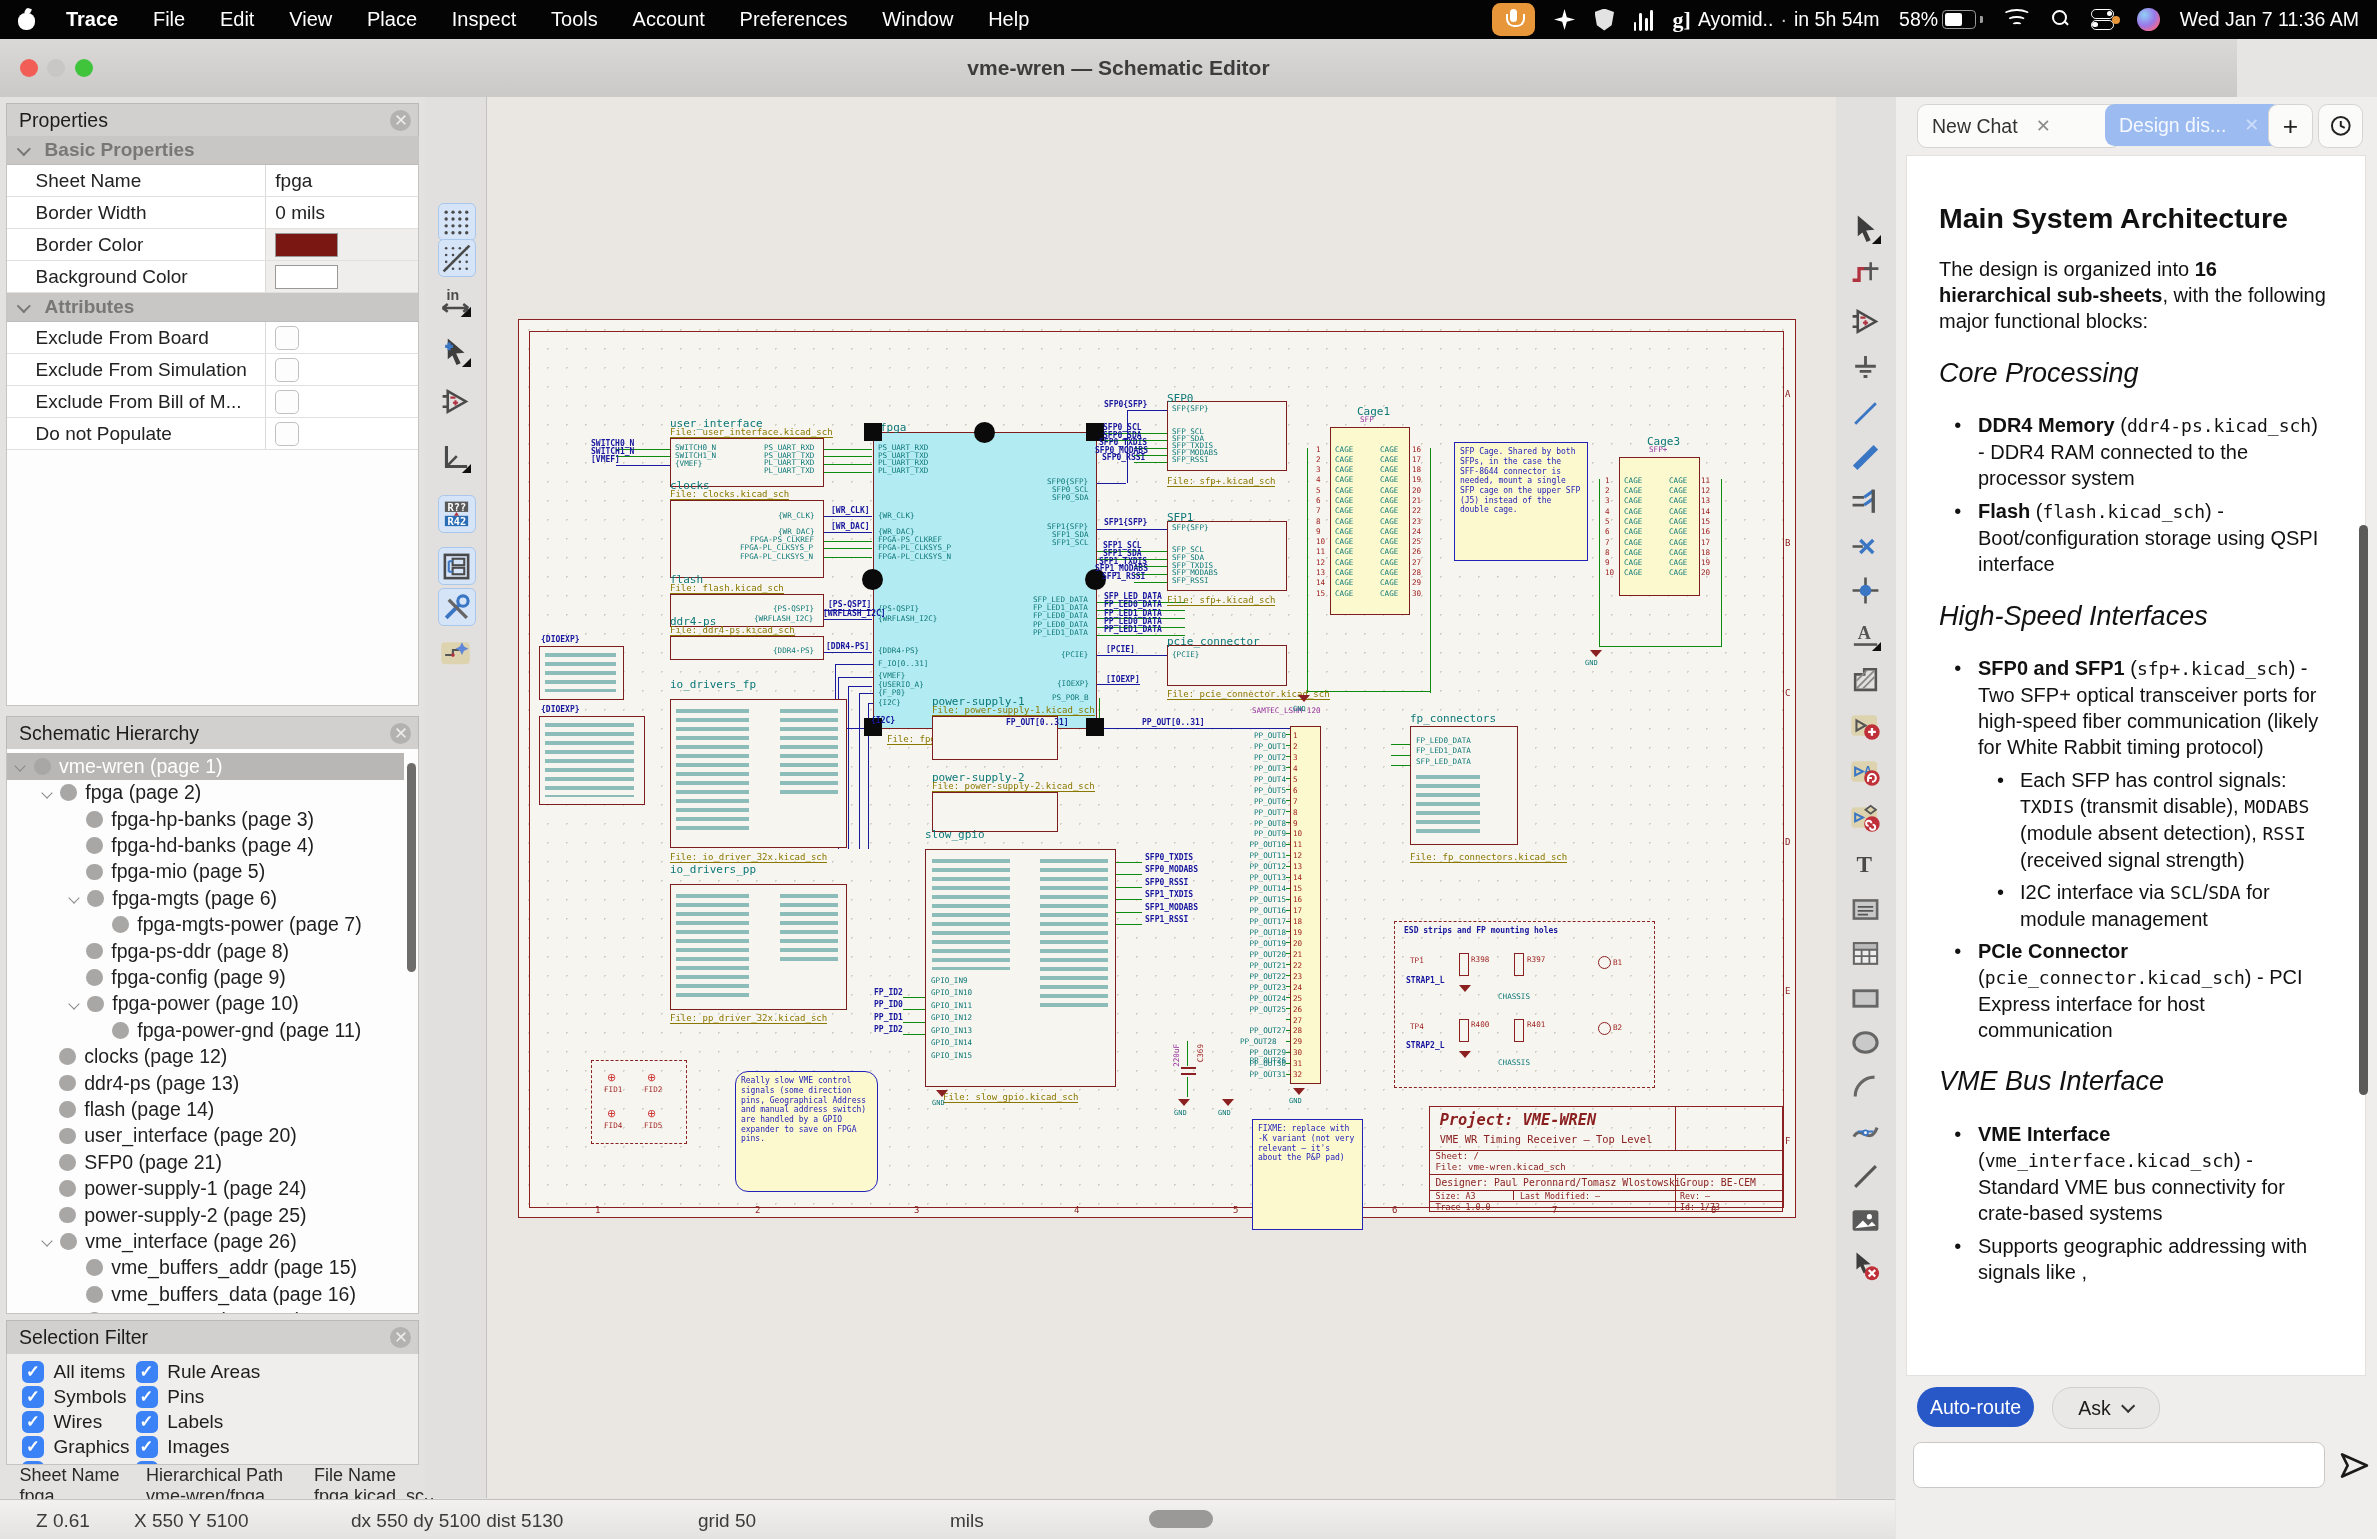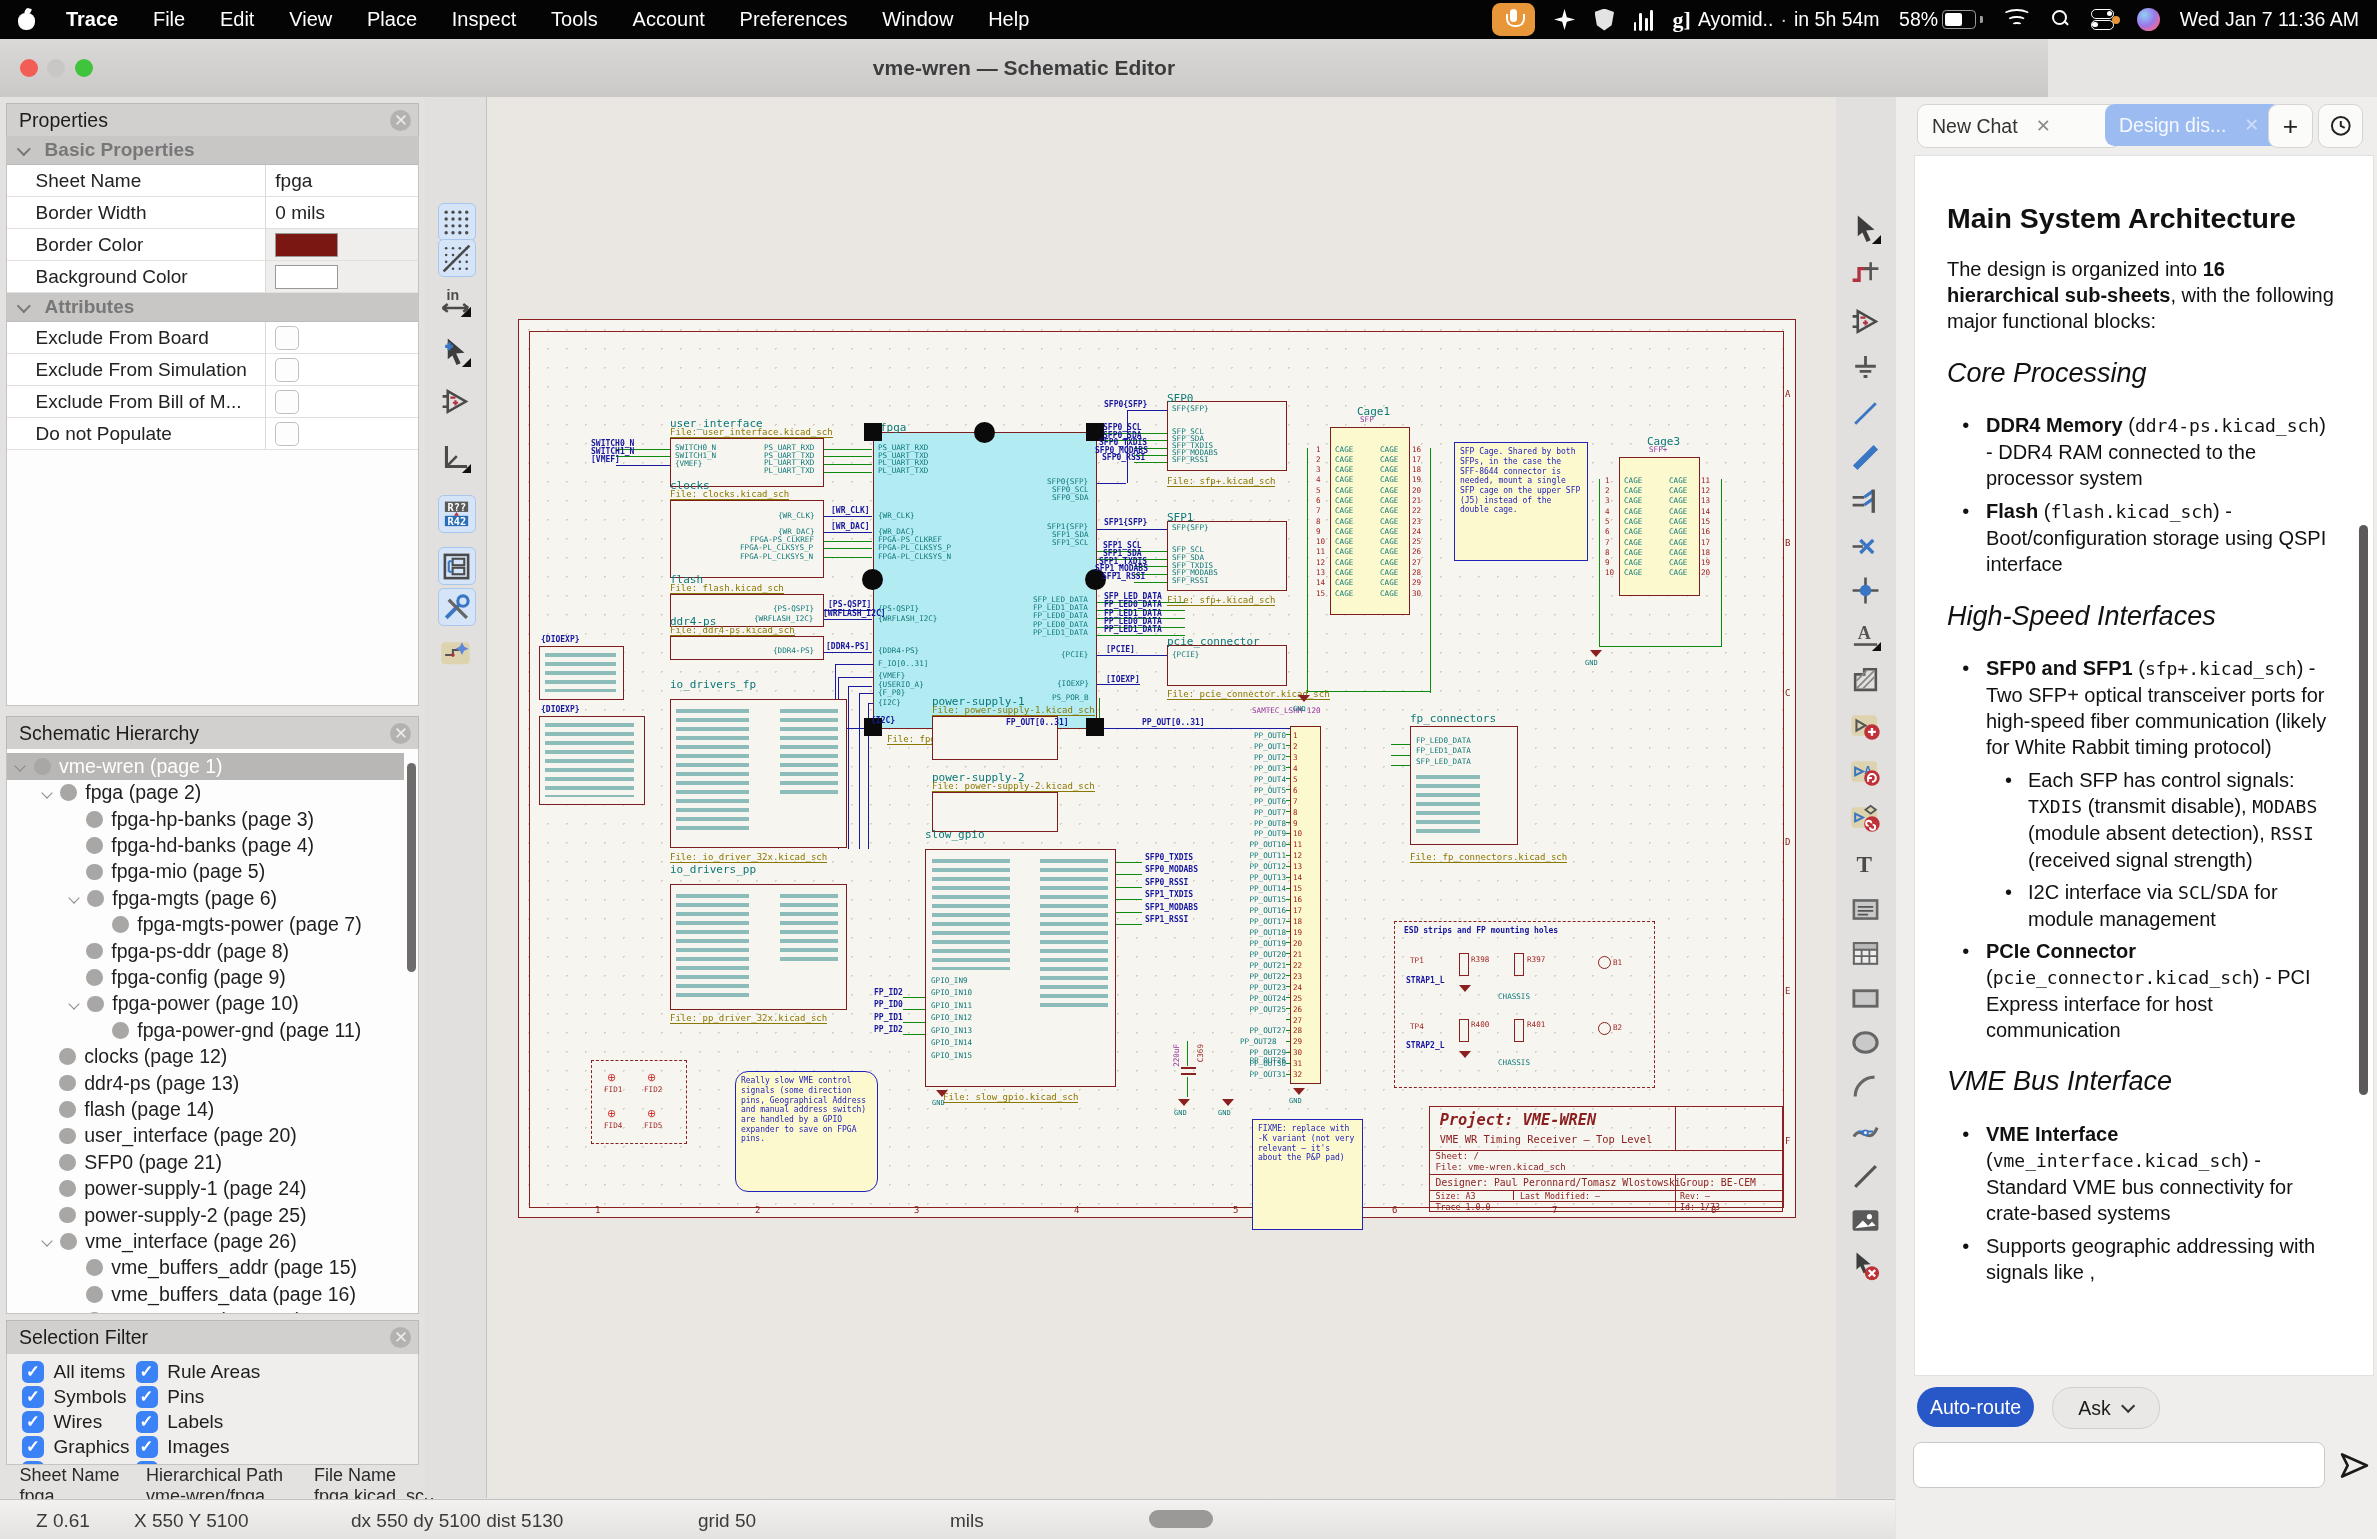--- a/index.html
+++ b/index.html
@@ -32,21 +32,21 @@
   .cc i{position:absolute;left:0;width:21px;height:8.3px;border:1.4px solid #fff;border-radius:4.9px}
   .cc i.t{top:0}.cc i.b{top:11px}
   .cc i.t:after{content:"";position:absolute;right:0.7px;top:0.7px;width:5.6px;height:5.6px;background:#fff;border-radius:50%}
   .cc i.b:after{content:"";position:absolute;left:0.7px;top:0.7px;width:5.6px;height:5.6px;background:#fff;border-radius:50%}
   .ccdot{position:absolute;right:-2.8px;top:7px;width:8.3px;height:8.3px;background:#e8963a;border-radius:50%}
   .siri{width:23.6px;height:23.6px;border-radius:50%;background:radial-gradient(circle at 32% 30%,#8fd0f6,#9a78e8 48%,#e86a9a 75%,#f0b05a)}
   .applelogo{position:relative;width:18px;height:21px;margin:0 12.5px 0 18px}
   .applelogo:before{content:"";position:absolute;left:0;top:4.2px;width:16.7px;height:16.7px;background:#fff;border-radius:45% 45% 48% 48%}
   .applelogo:after{content:"";position:absolute;left:7px;top:-1.4px;width:5.6px;height:6.3px;background:#fff;border-radius:60% 10% 60% 10%;transform:rotate(20deg)}
   
-  #titlebar{position:absolute;left:0;top:39px;width:2048px;height:58px;background:linear-gradient(#dbd9d8,#cbc9c8);border-bottom:0.7px solid #a5a3a2}
+  #titlebar{position:absolute;left:0;top:39px;width:2237px;height:58px;background:linear-gradient(#dbd9d8,#cbc9c8);border-bottom:0.7px solid #a5a3a2}
   .tl{position:absolute;top:20px;width:18px;height:18px;border-radius:50%}
   #wintitle{position:absolute;left:0;right:0;top:16.7px;text-align:center;font-size:21px;font-weight:700;color:#3c3c3c}
   
   #dock{position:absolute;left:0;top:97px;width:425px;height:1401px;background:#e4e2e1;border-right:0.7px solid #b7b5b4}
   .panelhdr{position:absolute;left:5.6px;right:5.6px;height:33px;background:#d2d0cf;border:0.7px solid #bbb9b8;display:flex;align-items:center;font-size:19.5px;color:#1c1c1c;padding-left:12.5px}
   .closebtn{margin-left:auto;margin-right:7px;width:21px;height:21px;border-radius:50%;background:#b4b2b1;color:#ececec;font-size:16.7px;line-height:21px;text-align:center}
   .panelbody{position:absolute;left:5.6px;right:5.6px;background:#fdfdfd;border:0.7px solid #c6c4c3;border-top:none;overflow:hidden}
   .sheetrow{height:40px;border-bottom:0.7px solid #dddbda;display:flex;align-items:center;font-size:21.6px;color:#222;padding-left:14px}
   .secrow{height:28px;background:#c9c7c6;display:flex;align-items:center;font-size:19px;font-weight:700;color:#777;padding-left:38px;position:relative;border-bottom:0.7px solid #bbb}
   .chev{position:absolute;left:12.5px;top:8.3px;width:7.6px;height:7.6px;border-right:2.1px solid #777;border-bottom:2.1px solid #777;transform:rotate(45deg)}
@@ -104,21 +104,21 @@
   .hole{position:absolute;width:11px;height:11px;border:1.4px solid #8b2020;border-radius:50%}
   .fid{position:absolute;color:#c33;font-size:11px;line-height:11px}
   .tb{position:absolute;border:1.4px solid #8b2020;color:#8b2020;font-family:"DejaVu Sans Mono",monospace}
   .tbline{position:absolute;background:#8b2020}
   .borderdigit{position:absolute;color:#8b2020;font-size:9px;font-family:"DejaVu Sans Mono",monospace}
   
   #chat{position:absolute;left:1896px;top:97px;width:482px;height:1442px;background:#efeeec}
   .ctab{position:absolute;top:7px;height:42px;border-radius:9.7px;display:flex;align-items:center;font-size:19.5px;padding:0 14px;gap:18px}
   .ctab .x{font-size:18px;opacity:.55}
   .cbtn{position:absolute;top:7px;width:43px;height:42px;background:#fbfbfa;border:0.7px solid #d6d4d3;border-radius:9.7px;display:flex;align-items:center;justify-content:center;font-size:26.4px;color:#222}
-  #chatbody{position:absolute;left:18px;top:58px;width:460px;height:1221px;background:#fff;border:0.7px solid #e3e1e0;overflow:hidden;padding:28px 38px 0 32px;box-sizing:border-box;color:#111}
+  #chatbody{position:absolute;left:10px;top:58px;width:460px;height:1221px;background:#fff;border:0.7px solid #e3e1e0;overflow:hidden;padding:28px 38px 0 32px;box-sizing:border-box;color:#111}
   #chatbody .h1{font-size:28.5px;font-weight:700;margin:18px 0 21px}
   #chatbody .p{font-size:20px;line-height:26px;margin:0 0 18px}
   #chatbody .h2{font-size:27px;font-style:italic;margin:23.6px 0 23.6px;font-weight:400}
   #chatbody .li{position:relative;font-size:20px;line-height:26px;margin:0 0 7px;padding-left:39px}
   #chatbody .li:before{content:"•";position:absolute;left:15.3px}
   #chatbody .li2{position:relative;font-size:20px;line-height:26px;margin:0 0 5.6px;padding-left:81px}
   #chatbody .li2:before{content:"•";position:absolute;left:58px}
   .code{font-family:"DejaVu Sans Mono",monospace;font-size:18px}
   #chatthumb{position:absolute;right:9.7px;top:428px;width:9px;height:570px;background:#5c5a59;border-radius:4.9px}
   #autoroute{position:absolute;left:21px;top:1290px;width:117px;height:40px;background:#2857c8;border-radius:20px;color:#fff;font-size:19.5px;display:flex;align-items:center;justify-content:center}

